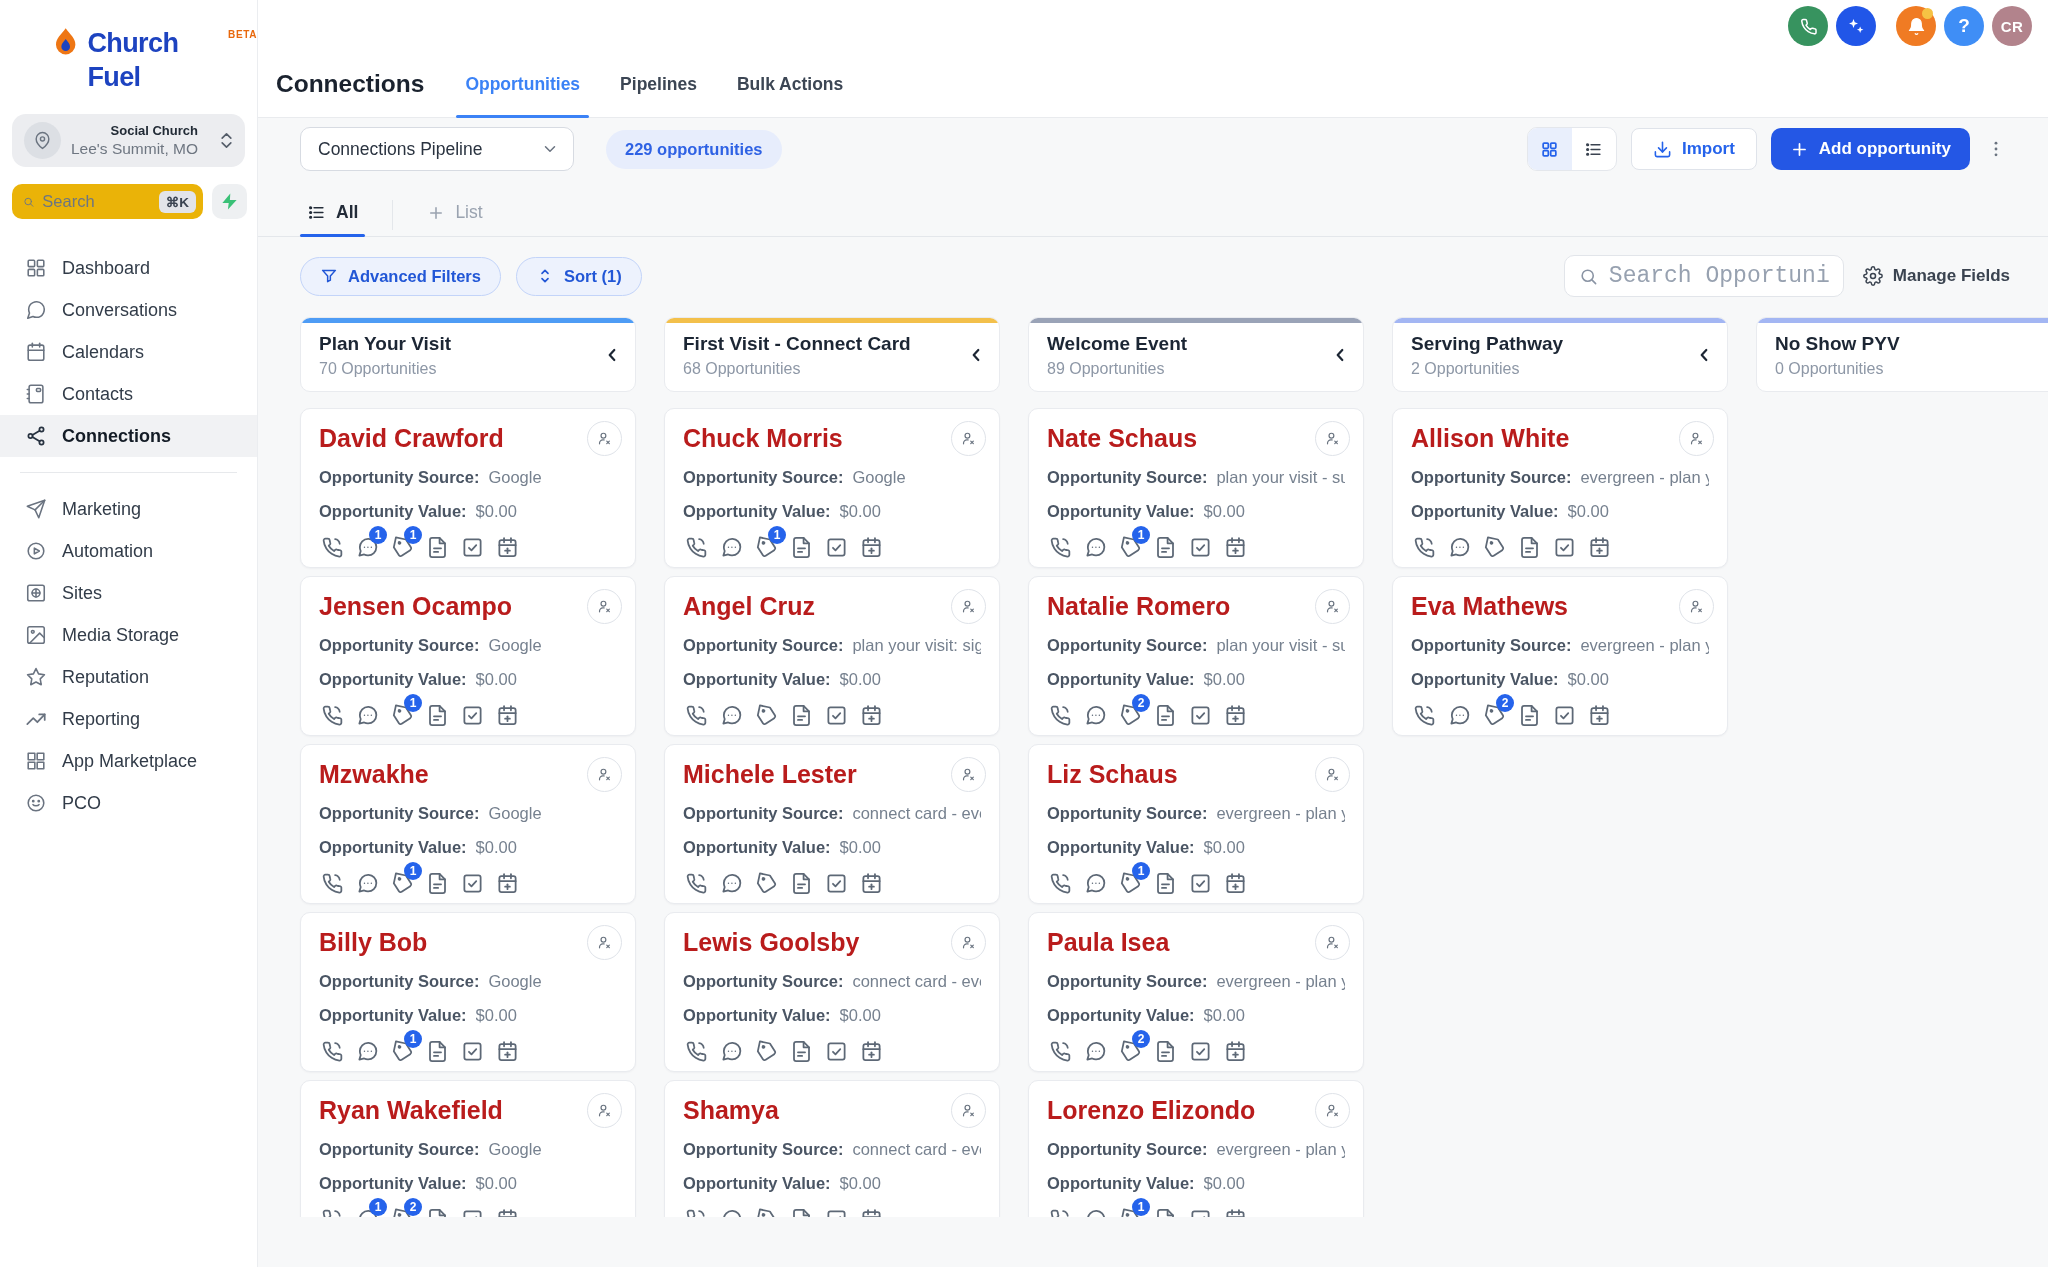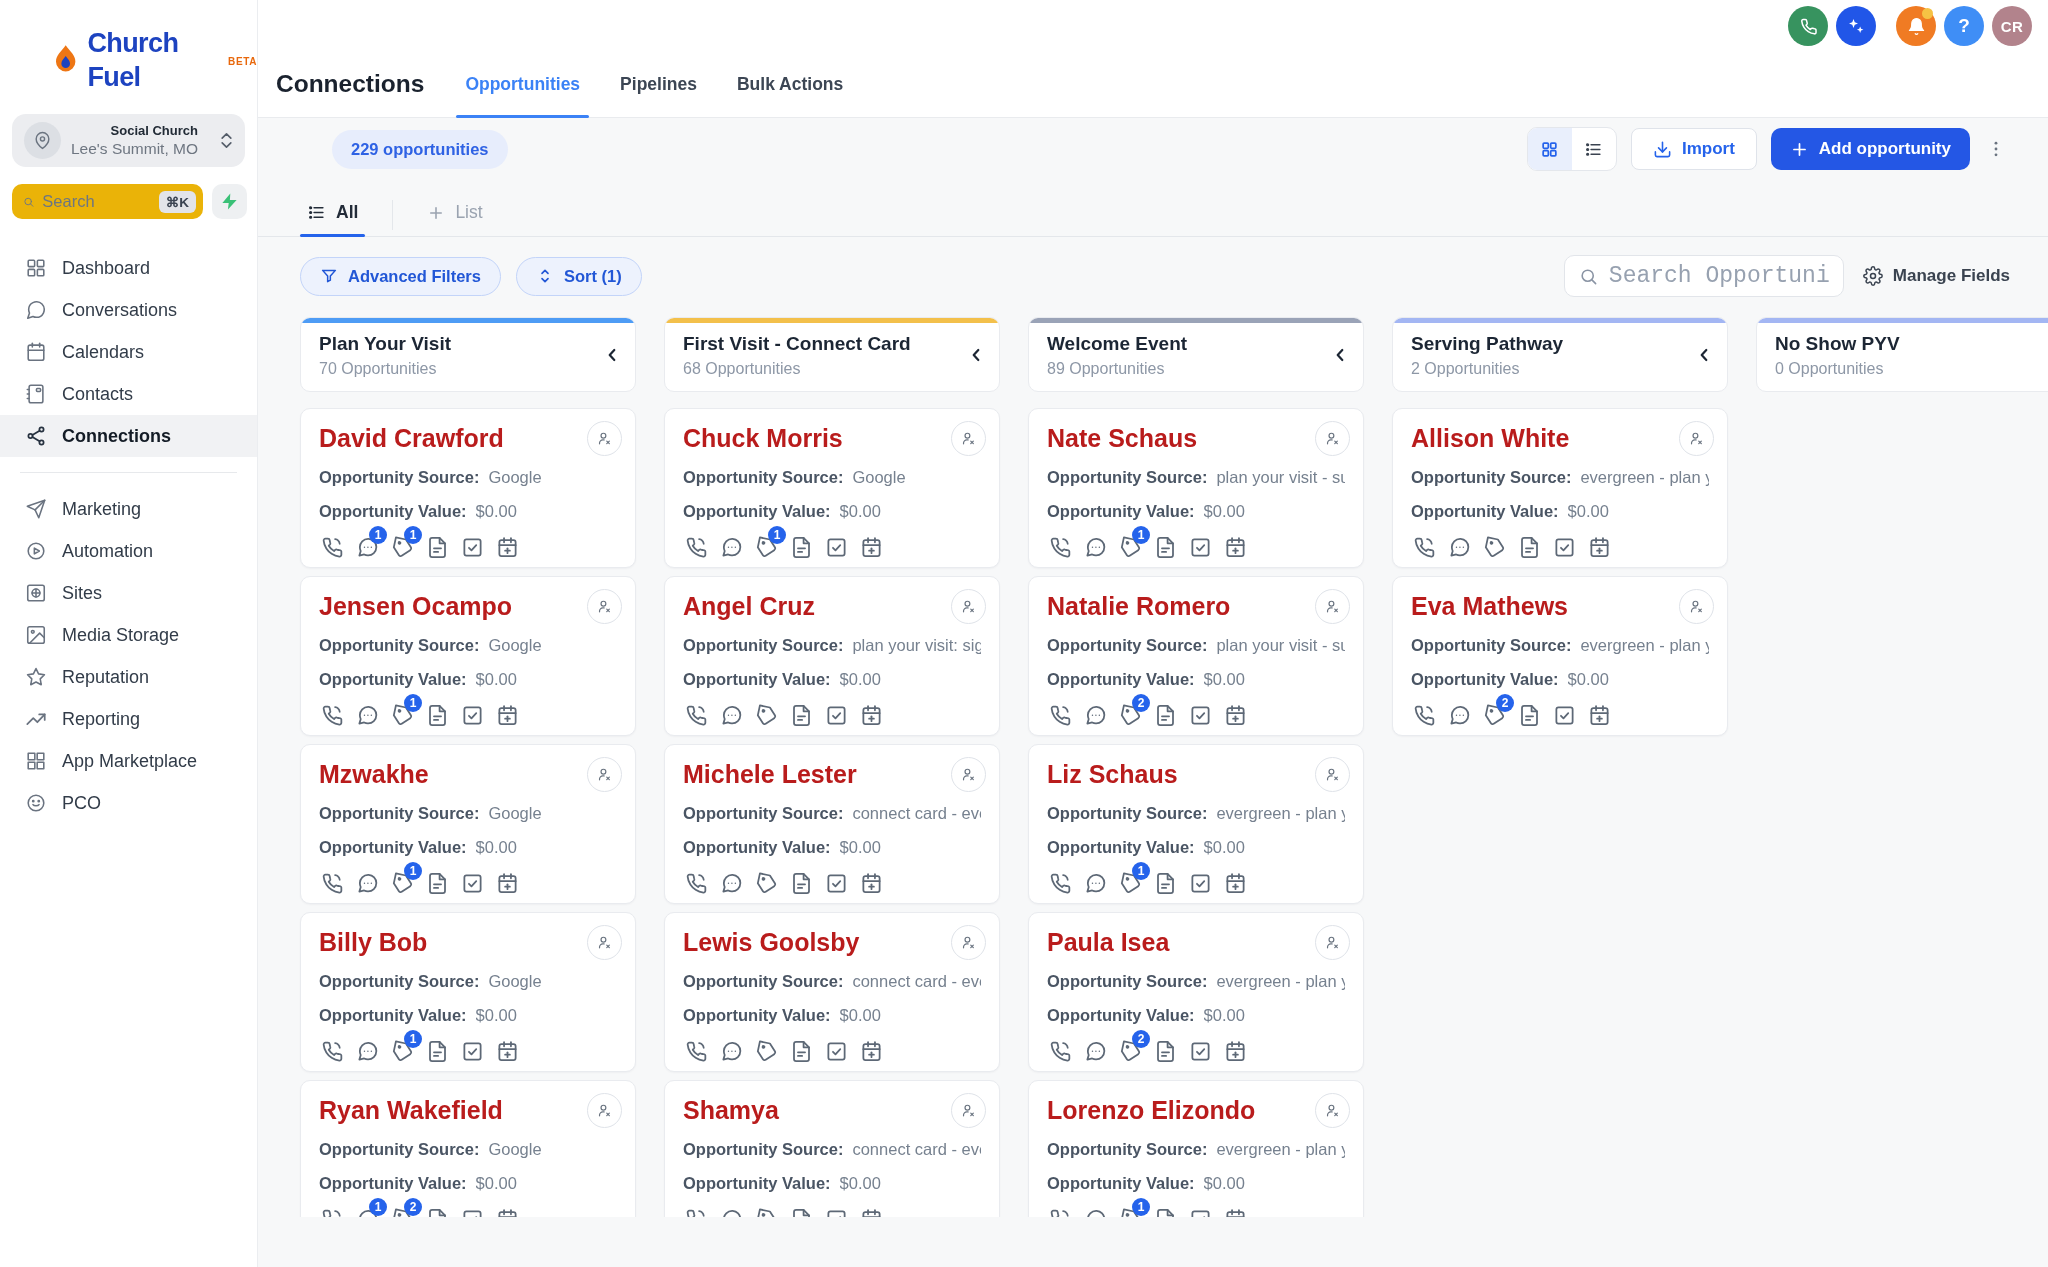--- a/index.html
+++ b/index.html
@@ -2,21 +2,21 @@
 <html><head>
 <meta charset="utf-8">
 <style>
   * { margin:0; padding:0; box-sizing:border-box; }
   html,body { width:2048px; height:1267px; overflow:hidden; background:#fff;
     font-family:"Liberation Sans", sans-serif; color:#222b36; }
 
   
   .sidebar { position:absolute; top:0; left:0; bottom:0; width:258px; background:#fff;
     border-right:1px solid #ebedf0; z-index:5; }
-  .logo-row { display:flex; align-items:center; padding:26px 0 0 52px; }
+  .logo-row { display:flex; align-items:flex-start; padding:26px 0 0 52px; }
   .logo-flame { width:30px; height:34px; margin-right:8px; }
   .logo-text { font-size:27px; font-weight:800; color:#1d43c0; letter-spacing:-0.6px; line-height:34px; }
   .beta { font-size:10px; font-weight:700; color:#e8680c; margin:3px 0 0 3px; letter-spacing:.6px; }
 
   .org-select { margin:20px 12px 0; background:#ecedf0; border-radius:14px; padding:8px 12px;
     display:flex; align-items:center; gap:10px; cursor:pointer; }
   .org-avatar { width:37px; height:37px; border-radius:50%; background:#dcdfe4; color:#6b7480;
     display:flex; align-items:center; justify-content:center; flex:none; }
   .org-name { font-size:13px; font-weight:700; color:#222b36; line-height:1.2;text-align:right; }
   .org-loc { font-size:15.5px; color:#6e7681; margin-top:2px; }
@@ -370,20 +370,26 @@
         <span class="bell-dot"></span>
       </span>
       <span class="circle-btn cb-help">?</span>
       <span class="circle-btn cb-avatar">CR</span>
     </div>
   </div>
 
   <div class="content">
 
     <div class="toolbar">
+      <div class="pipeline-select">
+        <span>Connections Pipeline</span>
+        <svg width="18" height="18" viewBox="0 0 24 24" fill="none" stroke="currentColor" stroke-width="2" stroke-linecap="round" stroke-linejoin="round">
+            <polyline points="6 9 12 15 18 9"></polyline>
+          </svg>
+      </div>
       <span class="count-pill">229 opportunities</span>
       <div class="toolbar-right">
         <div class="seg">
           <span class="seg-btn active">
             <svg width="19" height="19" viewBox="0 0 24 24" fill="none" stroke="currentColor" stroke-width="2.2" stroke-linejoin="round">
               <rect x="4" y="4" width="6.5" height="6.5" rx="1.2"></rect>
                 <rect x="13.5" y="4" width="6.5" height="6.5" rx="1.2"></rect>
               <rect x="4" y="13.5" width="6.5" height="6.5" rx="1.2"></rect>
                 <rect x="13.5" y="13.5" width="6.5" height="6.5" rx="1.2"></rect>
             </svg>

